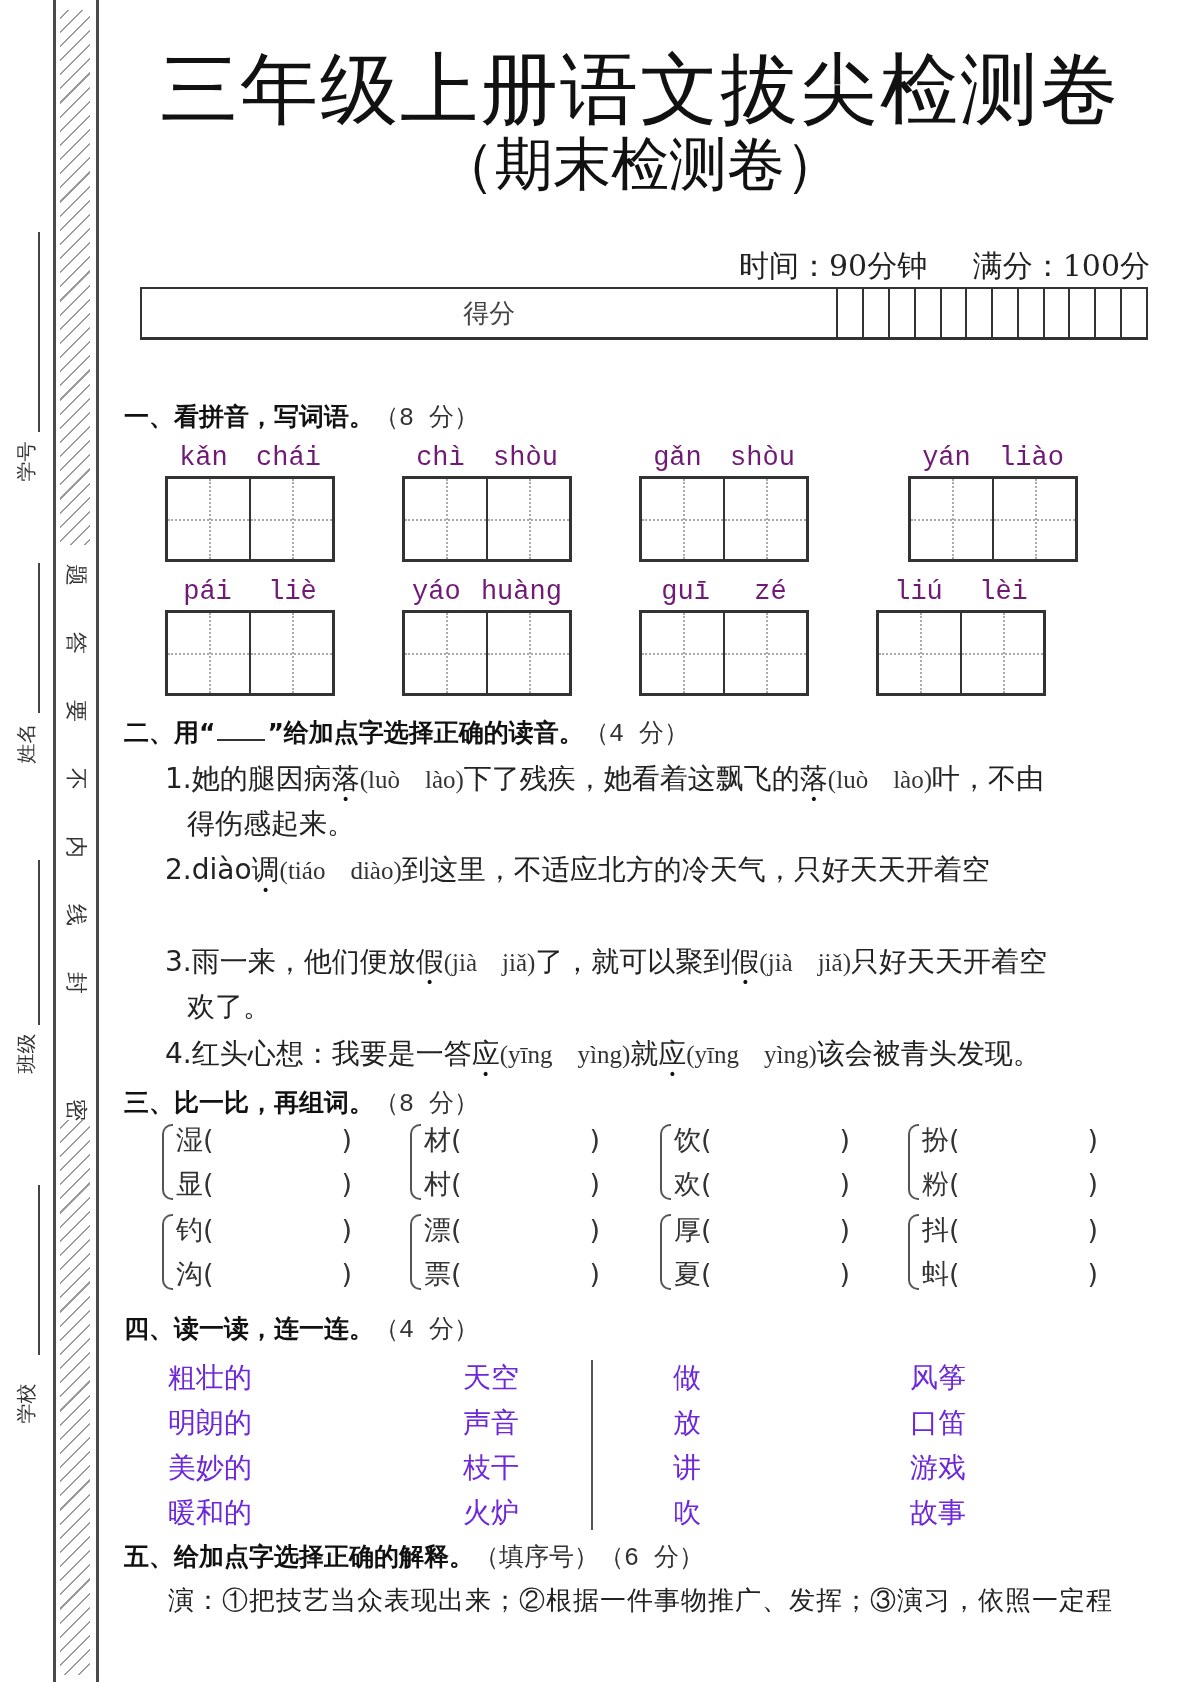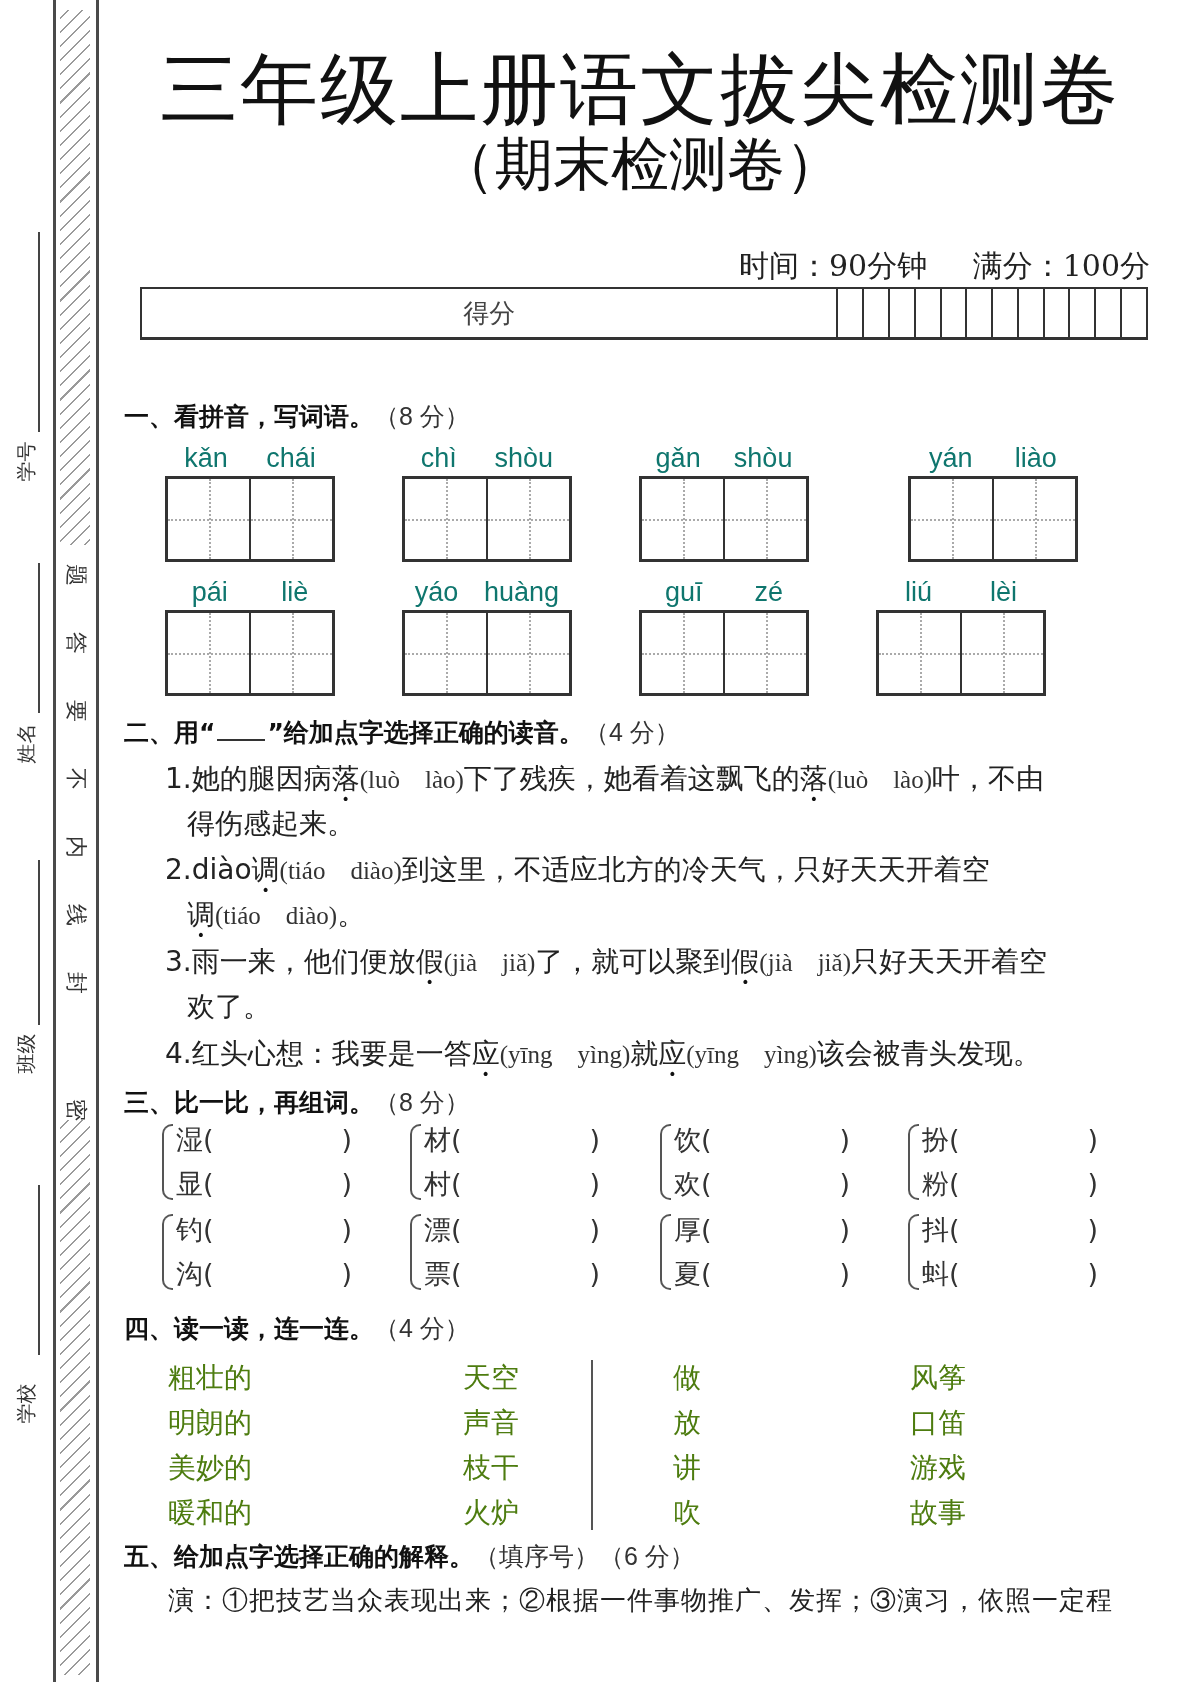--- a/index.html
+++ b/index.html
@@ -28,26 +28,26 @@
 
   
   table.score { position: absolute; left: 140px; top: 287px; width: 1008px; border-collapse: collapse;
                 font-size: 26px; font-family: "DejaVu Serif", serif; }
   table.score td { border: 2px solid #333; text-align: center; height: 48px; color: #444; padding: 0; }
   table.score tr:first-child td { border-bottom: 3px solid #333; }
 
   
   .section-title { position: absolute; left: 124px; font-size: 25px; font-weight: bold;
                    font-family: "DejaVu Sans", sans-serif; color: #111; }
-  .section-title .pts { font-weight: normal; font-family: Liberation Sans, sans-serif; color: #333; }
+  .section-title .pts { font-weight: normal; font-family: Liberation Mono, monospace; color: #333; }
 
   
   .word { position: absolute; width: 170px; }
   .pinyin { display: flex; justify-content: space-around; font-size: 27px;
-            font-family: Liberation Sans, sans-serif; color: #0f766e; height: 36px; line-height: 36px; }
+            font-family: Liberation Mono, monospace; color: #701a75; height: 36px; line-height: 36px; }
   .tianzi { display: flex; border: 3px solid #333; height: 80px; }
   .cell { flex: 1; position: relative; }
   .cell + .cell { border-left: 2px solid #333; }
   .cell::before { content: ""; position: absolute; left: 50%; top: 0; bottom: 0; border-left: 2px dotted #aaa; }
   .cell::after { content: ""; position: absolute; top: 50%; left: 0; right: 0; border-top: 2px dotted #aaa; }
 
   
   .sent { position: absolute; left: 165px; width: 980px; font-size: 28px; line-height: 44px; color: #222;
           font-family: "DejaVu Sans", sans-serif; }
   .sent .indent { padding-left: 22px; }
@@ -57,21 +57,21 @@
   .py { font-family: Liberation Serif, serif; color: #333; font-size: 25px; }
   .blank-underline { display: inline-block; width: 48px; border-bottom: 2px solid #333; margin: 0 2px; }
 
   
   .pair { position: absolute; width: 190px; font-size: 27px; font-family: "DejaVu Sans", sans-serif; color: #333; }
   .pair .row { height: 44px; line-height: 44px; display: flex; justify-content: space-between; padding-left: 14px; }
   .pair .brace { position: absolute; left: 0; top: 6px; bottom: 6px; width: 9px;
                  border: 2px solid #555; border-right: none; border-radius: 10px 0 0 10px; }
 
   
-  .match { position: absolute; font-size: 28px; font-family: "DejaVu Sans", sans-serif; color: #4d7c0f; line-height: 45px; }
+  .match { position: absolute; font-size: 28px; font-family: "DejaVu Sans", sans-serif; color: #6d28d9; line-height: 45px; }
   .vline { position: absolute; left: 591px; top: 1360px; width: 2px; height: 170px; background: #555; }
 
   
   .def { position: absolute; left: 168px; top: 1583px; font-size: 26px; font-family: "DejaVu Serif", serif;
          color: #222; letter-spacing: 1px; }
 </style>
 </head>
 <body>
 
 <div class="margin-line ml-1"></div>
@@ -214,21 +214,20 @@
   <span>二、用“</span><span class="blank-underline"></span><span>”给加点字选择正确的读音。</span><span class="pts">（4 分）</span>
 </div>
 
 <div class="sent" style="top:757px">
   <div><span>1.</span><span>她的腿因病</span><span class="dot">落</span><span class="py">(luò　lào)</span><span>下了残疾，她看着这飘飞的</span><span class="dot">落</span><span class="py">(luò　lào)</span><span>叶，不由</span></div>
   <div class="indent">得伤感起来。</div>
 </div>
 
 <div class="sent" style="top:848px">
   <div><span>2.</span><span>diào</span><span class="dot">调</span><span class="py">(tiáo　diào)</span><span>到这里，不适应北方的冷天气，只好天天开着空</span></div>
-  <div class="indent"><span class="dot">调</span><span class="py">(tiáo　diào)</span><span>。</span></div>
 </div>
 
 <div class="sent" style="top:940px">
   <div><span>3.</span><span>雨一来，他们便放</span><span class="dot">假</span><span class="py">(jià　jiǎ)</span><span>了，就可以聚到</span><span class="dot">假</span><span class="py">(jià　jiǎ)</span><span>只好天天开着空</span></div>
   <div class="indent">欢了。</div>
 </div>
 
 <div class="sent" style="top:1032px">
   <div><span>4.</span><span>红头心想：我要是一答</span><span class="dot">应</span><span class="py">(yīng　yìng)</span><span>就</span><span class="dot">应</span><span class="py">(yīng　yìng)</span><span>该会被青头发现。</span></div>
 </div>

